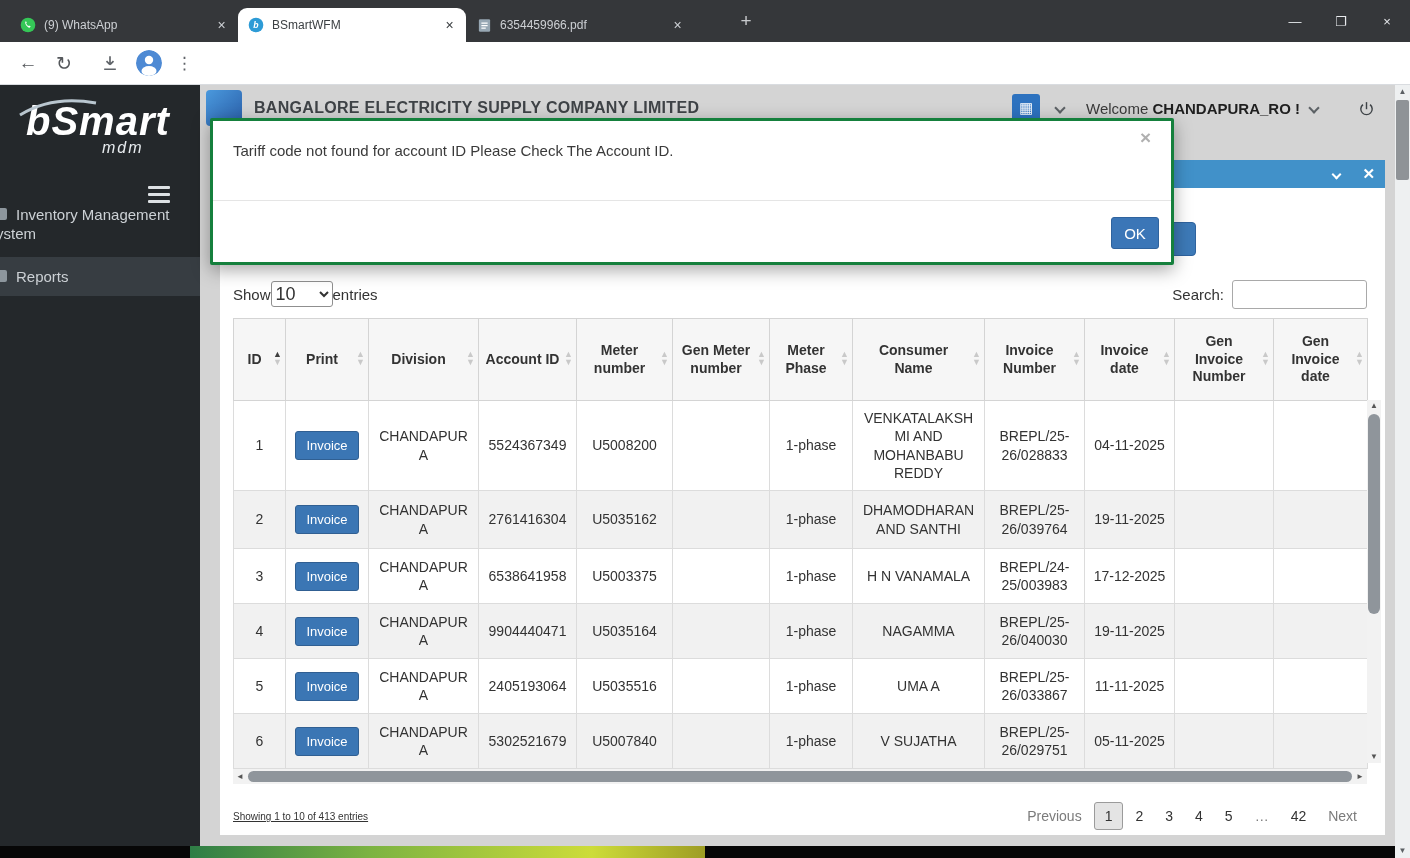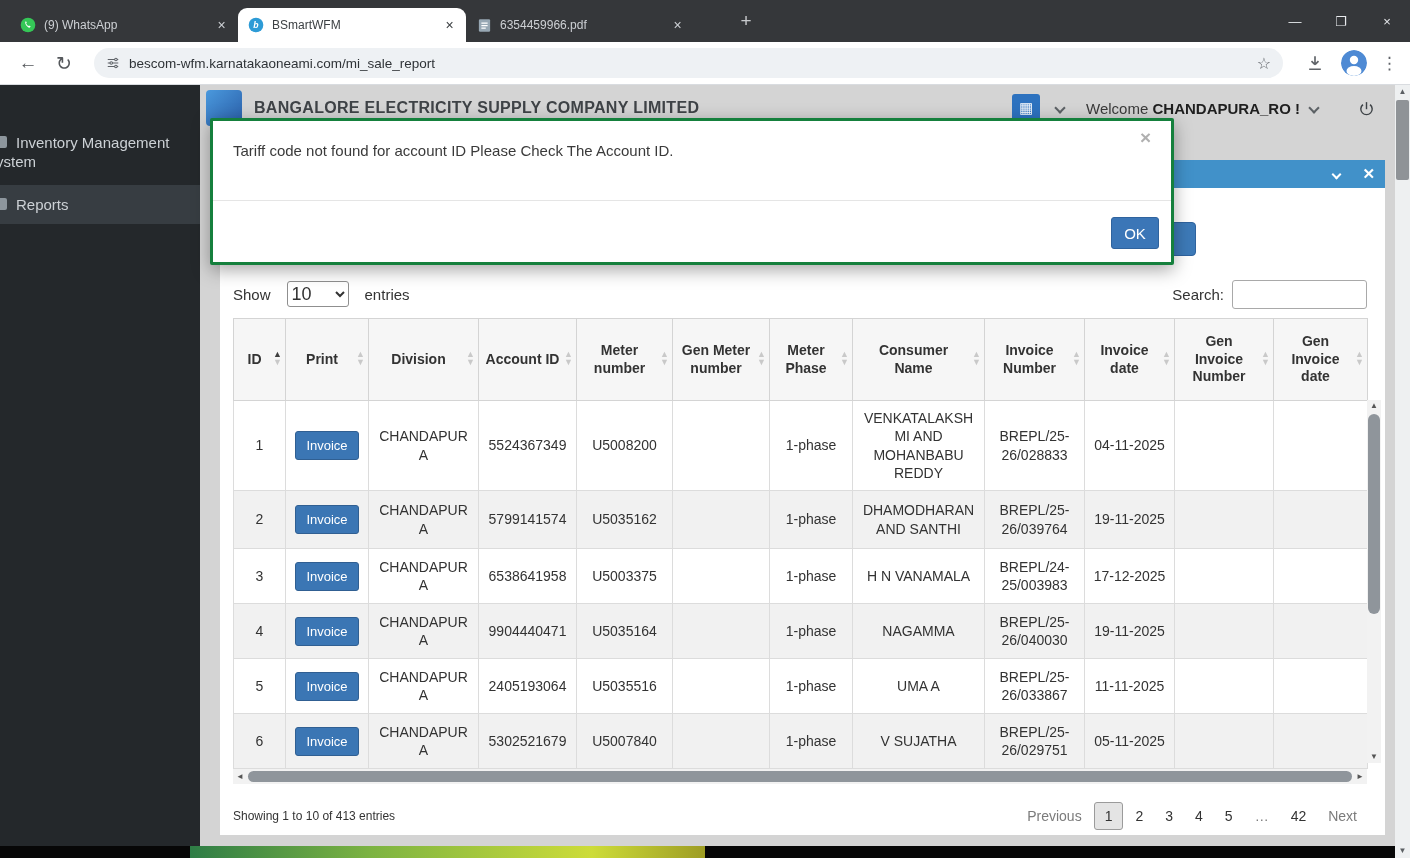--- a/index.html
+++ b/index.html
@@ -60,21 +60,21 @@
 
   .panel-bar { position:absolute; left:20px; top:75px; width:1165px; height:28px; background:#4191c9; z-index:2; }
   .panel-icons { position:absolute; right:10px; top:0; height:28px; display:flex; align-items:center; gap:14px; }
   .panel-chev { border-color:#fff; width:7px; height:7px; border-right:2px solid #fff; border-bottom:2px solid #fff; transform:rotate(45deg); margin-right:8px; }
   .panel-close { color:#fff; font-size:15px; font-weight:bold; }
 
   .card { position:absolute; left:20px; top:103px; width:1165px; height:647px; background:#fff; z-index:1; }
   .partial-btn { position:absolute; top:34px; left:936px; width:40px; height:34px; background:#3d7ab8; border:1px solid #2f639e; border-radius:4px; }
 
   .controls { position:absolute; top:90px; left:13px; right:18px; height:32px; display:flex; justify-content:space-between; align-items:center; font-size:15px; color:#333; }
-  .controls-left { display:flex; align-items:center; gap:16px; }
+  .controls-left { display:flex; align-items:center; gap:0; }
   .controls-left select { width:62px; height:26px; font-size:18px; border:1px solid #8f8f8f; border-radius:3px; background:#fff; color:#333; }
   .controls-right { display:flex; align-items:center; gap:8px; }
   .controls-right input { width:135px; height:29px; border:1px solid #a9a9a9; border-radius:3px; background:#fff; padding:0 6px; font-size:14px; }
 
   .table-wrap { position:absolute; top:130px; left:13px; }
   table.grid { border-collapse:collapse; table-layout:fixed; width:1134px; }
   .grid th { height:82px; background:#f6f6f6; border:1px solid #d4d4d4; font-size:14px; font-weight:bold; color:#333; position:relative; padding:0 15px 0 5px; text-align:center; vertical-align:middle; line-height:1.25; }
   .sort-icons { position:absolute; right:3px; top:50%; margin-top:-10px; display:flex; flex-direction:column; line-height:8px; font-size:9px; color:#c9c9c9; }
   .sort-icons .on { color:#3f3f3f; }
   .grid td { border:1px solid #dcdcdc; font-size:14px; color:#333; text-align:center; vertical-align:middle; padding:6px 8px; line-height:1.3; word-wrap:break-word; background:#fff; }
@@ -84,21 +84,21 @@
   .invoice-btn { background:#3b76b4; color:#fff; border:1px solid #305f92; border-radius:3px; padding:6px 10px; font-size:13px; font-family:"Liberation Sans",sans-serif; }
 
   .v-scroll { position:absolute; top:212px; left:1147px; width:14px; height:363px; background:#f2f2f2; }
   .v-arrow { position:absolute; left:0; width:14px; height:12px; font-size:8px; color:#555; text-align:center; line-height:12px; }
   .v-thumb { position:absolute; left:1px; top:14px; width:12px; height:200px; background:#8f959b; border-radius:6px; }
   .h-scroll { position:absolute; top:581px; left:13px; width:1134px; height:15px; background:#f2f2f2; }
   .h-arrow { position:absolute; top:0; width:14px; height:15px; font-size:8px; color:#555; text-align:center; line-height:15px; }
   .h-thumb { position:absolute; top:2px; left:15px; right:15px; height:11px; background:#8f959b; border-radius:6px; }
 
   .table-footer { position:absolute; left:13px; right:18px; top:614px; display:flex; justify-content:space-between; align-items:center; }
-  .summary { font-size:12px; color:#333; }
+  .summary { font-size:10px; color:#333;text-decoration:underline; }
   .pagination { display:flex; align-items:center; }
   .page-btn { font-size:14px; color:#333; padding:6px 10px; margin-left:2px; }
   .page-btn.muted { color:#7b7b7b; }
   .page-btn.current { background:#e4e4e4; border:1px solid #9b9b9b; border-radius:3px; padding:5px 10px; }
 
   
   .modal { position:absolute; left:210px; top:118px; width:964px; height:147px; background:#fff; border:3px solid #15803d; border-radius:2px; box-shadow:0 5px 18px rgba(0,0,0,0.35); z-index:10; }
   .modal-msg { position:absolute; left:20px; top:21px; font-size:15px; color:#3a3a3a; }
   .modal-close { position:absolute; right:20px; top:6px; font-size:19px; color:#b0b0b0; font-weight:bold; }
   .modal-footer { position:absolute; left:0; right:0; top:79px; bottom:0; border-top:1px solid #e5e5e5; }
@@ -153,50 +153,47 @@
     <div class="win-controls">
       <div class="win-btn">—</div>
       <div class="win-btn">❐</div>
       <div class="win-btn">×</div>
     </div>
   </div>
 
   <div class="toolbar">
     <span class="nav-icon nav-back">←</span>
     <span class="nav-icon nav-reload">↻</span>
-    <div class="omnibox">
-      <span style="display:inline-flex;">
-        <svg width="14" height="14" viewBox="0 0 24 24">
-            <path d="M3 6h12M19 6h2M3 12h4M11 12h10M3 18h12M19 18h2" stroke="#5f6368" stroke-width="1.8" fill="none"></path>
-            <circle cx="17" cy="6" r="2.2" fill="none" stroke="#5f6368" stroke-width="1.8"></circle>
-            <circle cx="9" cy="12" r="2.2" fill="none" stroke="#5f6368" stroke-width="1.8"></circle>
-            <circle cx="17" cy="18" r="2.2" fill="none" stroke="#5f6368" stroke-width="1.8"></circle>
-          </svg>
-      </span>
-      <span class="url-text">bescom-wfm.karnatakaoneami.com/mi_sale_report</span>
-      <span class="star-icon">☆</span>
-    </div>
     <span class="dl-icon">
       <svg width="20" height="20" viewBox="0 0 24 24">
           <path d="M12 4v10m0 0l-4.2-4.2M12 14l4.2-4.2M5 19.5h14" stroke="#5f6368" stroke-width="2" fill="none"></path>
         </svg>
     </span>
     <span class="avatar">
       <svg width="26" height="26" viewBox="0 0 26 26">
           <circle cx="13" cy="13" r="13" fill="#4e8ad4"></circle>
           <circle cx="13" cy="10" r="4.2" fill="#fff"></circle>
           <ellipse cx="13" cy="21" rx="7.5" ry="5" fill="#fff"></ellipse>
         </svg>
     </span>
     <span class="menu-dots">⋮</span>
   </div>
 
   <div class="page">
 
     <div class="sidebar">
+      <div class="brand">
+        <span class="swoosh">
+          <svg width="80" height="22">
+              <path d="M2 20 Q 34 0 78 8" stroke="#b9c6cf" stroke-width="3" fill="none"></path>
+            </svg>
+        </span>
+        <span class="brand-name">bSmart</span>
+        <span class="brand-sub">mdm</span>
+      </div>
       <div class="hamburger">
           <span></span>
           <span></span>
           <span></span>
         </div>
       <div class="side-menu">
           <div class="side-item hang">
             <span class="side-icon"></span>
             <span class="side-label">Inventory Management System</span>
           </div>
@@ -324,21 +321,21 @@
                   <td>VENKATALAKSHMI AND MOHANBABU REDDY</td>
                   <td>BREPL/25-26/028833</td>
                   <td>04-11-2025</td>
                   <td></td>
                   <td></td>
                 </tr>
                 <tr class="r2">
                   <td>2</td>
                   <td><button class="invoice-btn">Invoice</button></td>
                   <td>CHANDAPURA</td>
-                  <td>5799141574</td>
+                  <td>2761416304</td>
                   <td>U5035162</td>
                   <td></td>
                   <td>1-phase</td>
                   <td>DHAMODHARAN AND SANTHI</td>
                   <td>BREPL/25-26/039764</td>
                   <td>19-11-2025</td>
                   <td></td>
                   <td></td>
                 </tr>
                 <tr class="r3">

